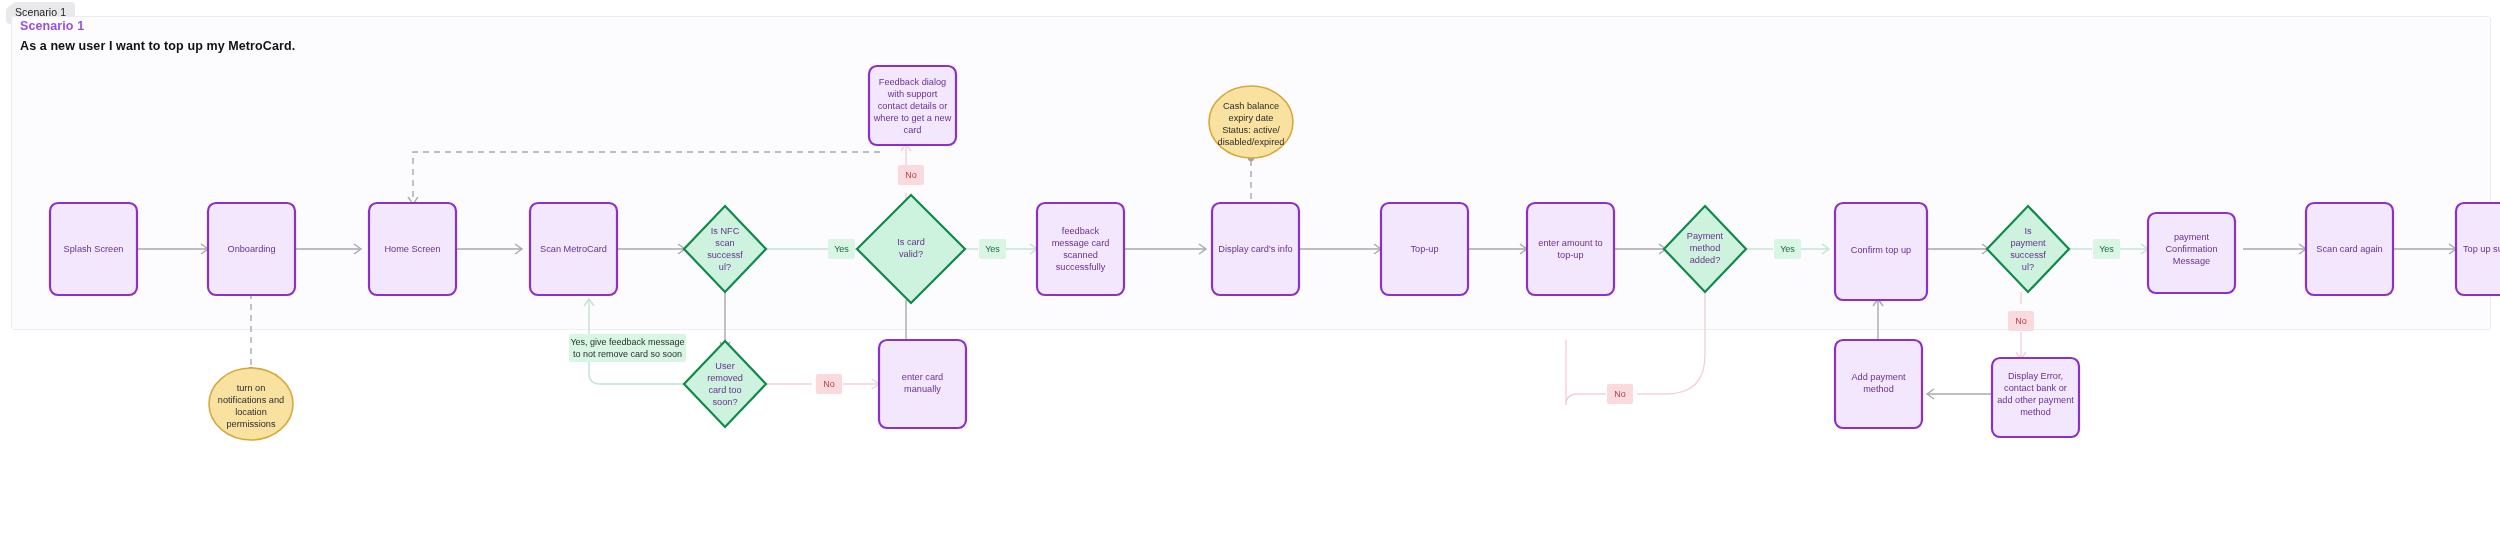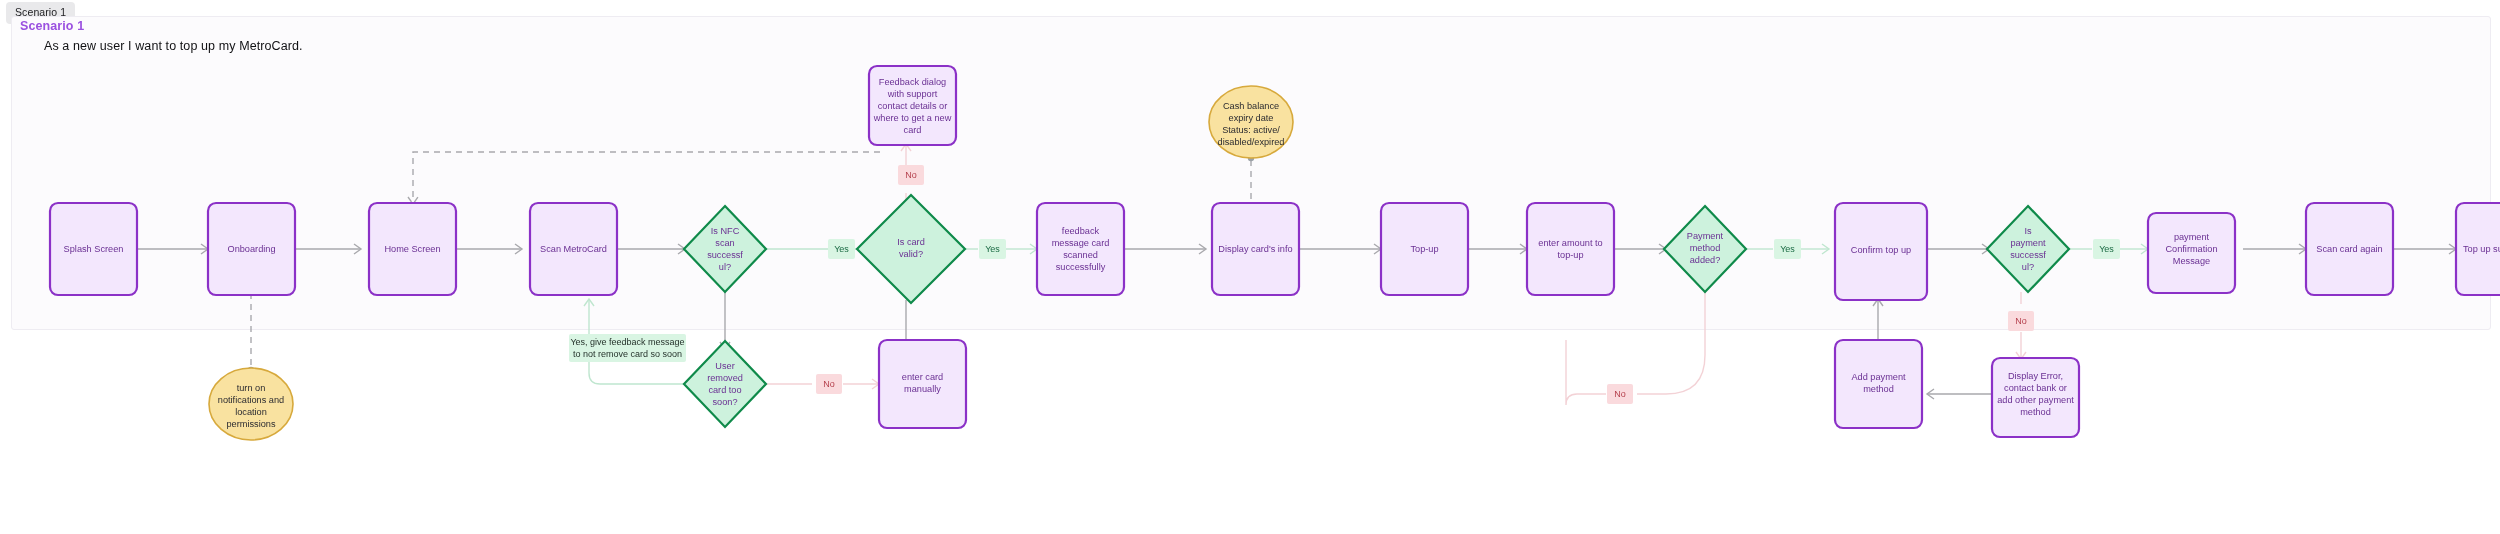--- a/index.html
+++ b/index.html
@@ -7,20 +7,21 @@
     padding: 0;
     background: #ffffff;
     font-family: "Liberation Sans", sans-serif;
   }
   #page {
     position: relative;
     width: 2500px;
     height: 534px;
     background: #ffffff;
     overflow: hidden;
+    border-radius: 26px;
   }
   
   #tab-chip {
     position: absolute;
     left: 6px;
     top: 2px;
     background: #e9e9eb;
     color: #1d1d20;
     font-size: 10.5px;
     line-height: 1;
@@ -47,24 +48,23 @@
     font-size: 12.5px;
     font-weight: bold;
     color: #9b51e0;
     letter-spacing: .1px;
   }
   #frame-subtitle {
     position: absolute;
     left: 20px;
     top: 39px;
     font-size: 12.5px;
-    font-weight: normal;
+    font-weight: bold;
     color: #111114;
     letter-spacing: .1px;
-    margin-left: 24px;
   }
   
   #diagram {
     position: absolute;
     left: 0;
     top: 0;
     width: 2500px;
     height: 534px;
   }
   .nd-rect {

